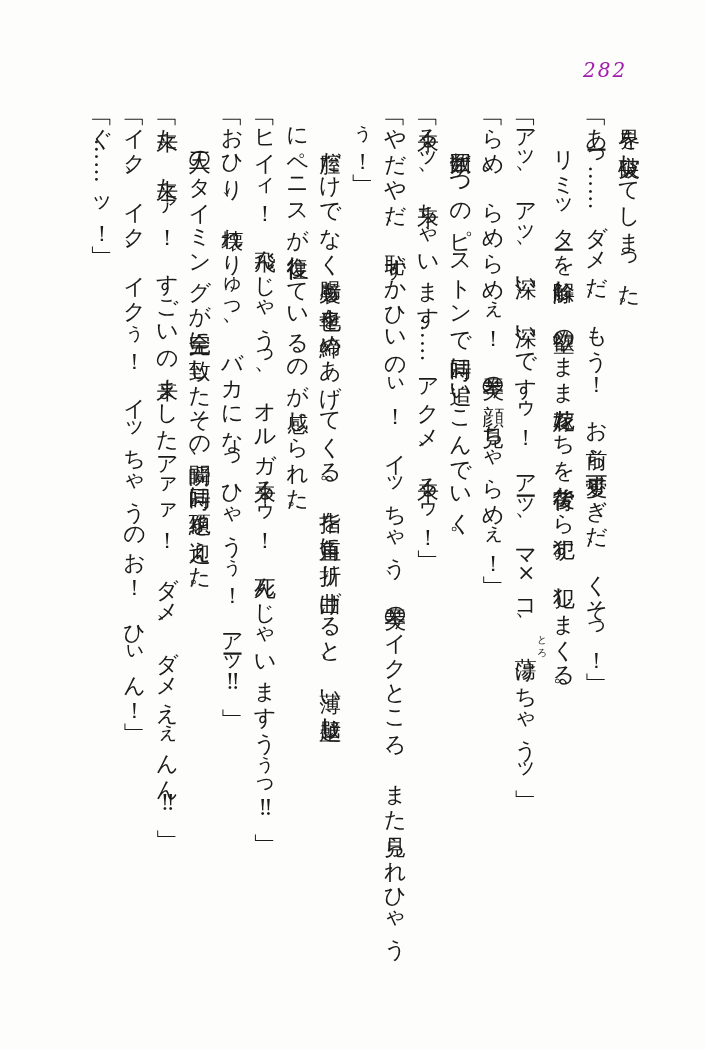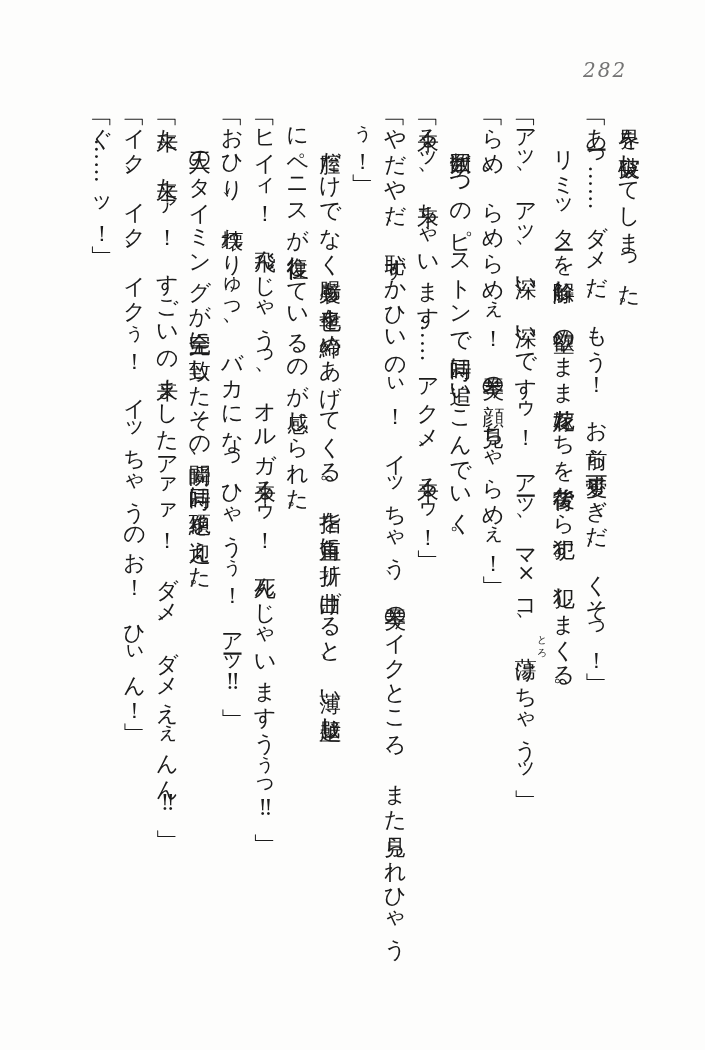--- a/index.html
+++ b/index.html
@@ -7,21 +7,21 @@
     width:705px;height:1050px;
     background:#f6f6f4;
     font-family:"DejaVu Serif","Liberation Serif",serif;
   }
   .page{
     position:relative;width:705px;height:1050px;
     background:#fdfdfc;overflow:hidden;color:#1b1b1b;
   }
   .folio{
     position:absolute;top:58px;left:583px;
-    font-size:20px;font-style:italic;letter-spacing:2px;color:#737373;
+    font-size:20px;font-style:italic;letter-spacing:2px;color:#a21caf;
   }
   .text-block{
     position:absolute;top:112px;right:60px;height:862px;
     writing-mode:vertical-rl;text-orientation:mixed;
     font-size:22px;line-height:32.6px;letter-spacing:0.6px;
   }
   .text-block p{margin:0;white-space:nowrap;}
   .text-block p.indent{text-indent:23px;}
   ruby{ruby-position:over;}
   ruby rt{font-size:10px;letter-spacing:0;color:#2a2a2a;}

